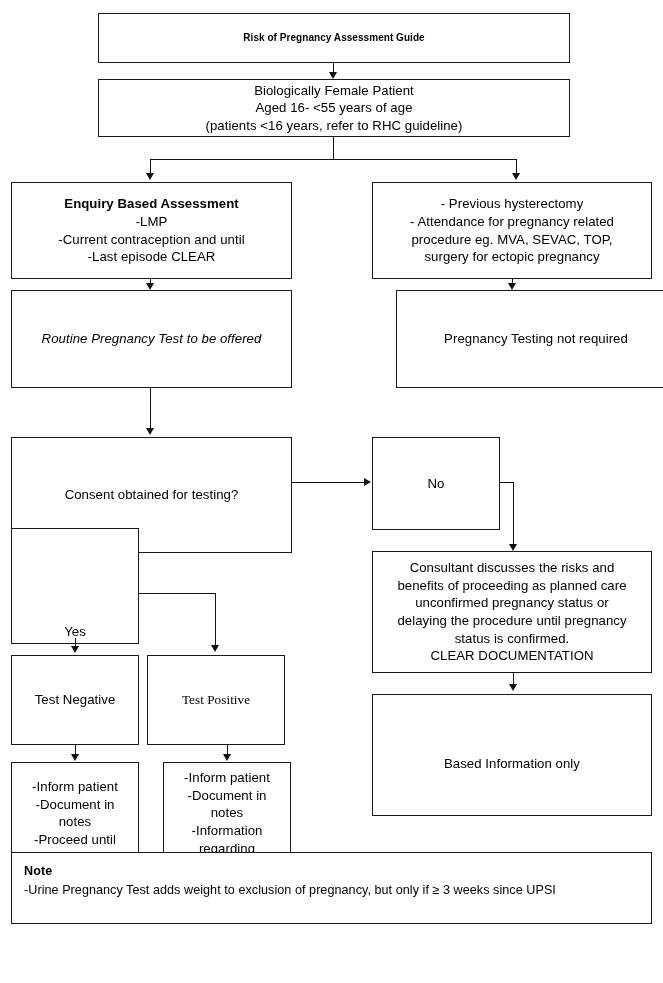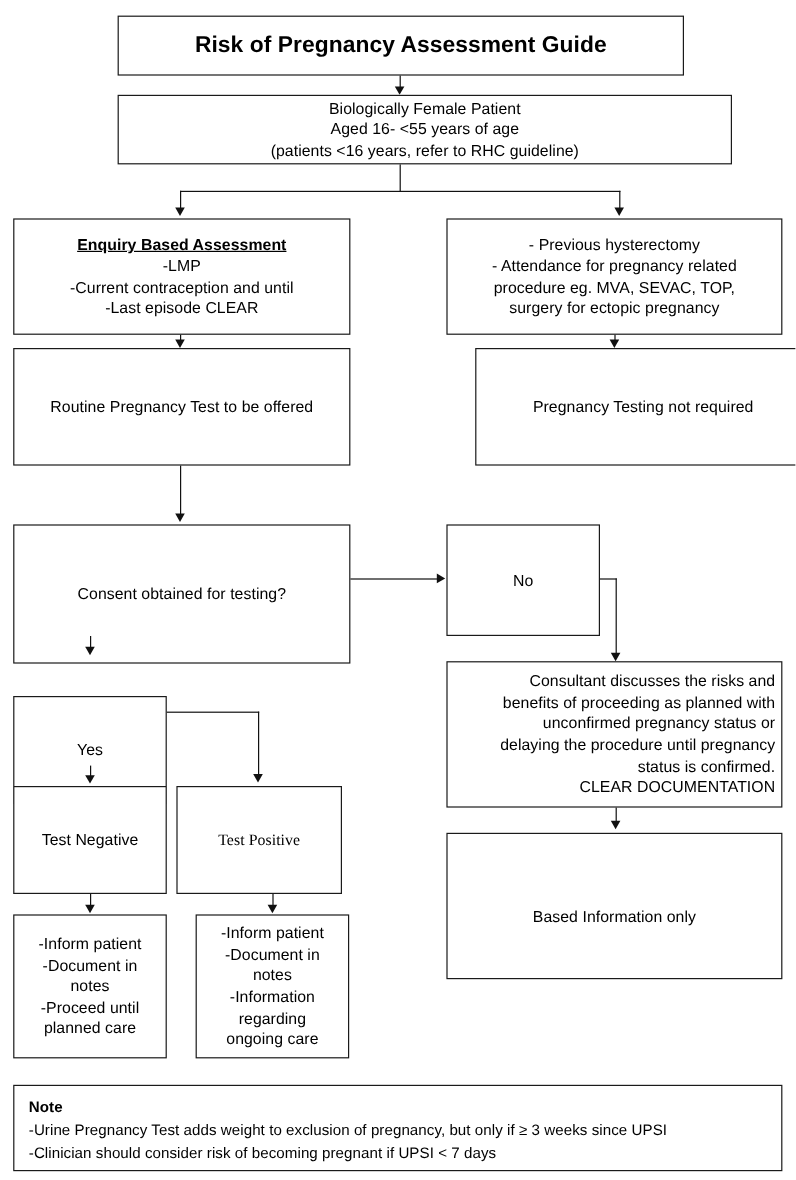--- a/index.html
+++ b/index.html
@@ -23,22 +23,22 @@
     display:flex;
     align-items:center;
     justify-content:center;
     text-align:center;
     font-size:13.2px;
     line-height:1.33;
     padding:2px 5px;
     letter-spacing:0.05px;
   }
   .box .inner{width:100%;}
-  .bold{font-weight:bold;text-decoration:underline;}
-  .title-box{font-weight:bold;font-size:19px;}
+  .bold{font-weight:bold;}
+  .title-box{font-weight:bold;font-size:10px;}
   .note-box{
     align-items:flex-start;
     justify-content:flex-start;
     text-align:left;
     padding:9px 12px;
     font-size:12.6px;
     line-height:1.52;
   }
   .note-box .note-title{font-weight:bold;display:block;}
   
@@ -64,21 +64,21 @@
 
 <div id="canvas">
 
   <div class="box title-box" style="left:98px; top:13px; width:472px; height:50px;">
     <span class="inner">Risk of Pregnancy Assessment Guide</span>
   </div>
 
   <div class="vline" style="left:333px; top:63px; height:11px;"></div>
   <div class="arrowdown" style="left:329px; top:72px;"></div>
 
-  <div class="box" style="left:98px; top:79px; width:512px; height:58px;">
+  <div class="box" style="left:98px; top:79px; width:472px; height:58px;">
     <span class="inner">
       <span>Biologically  Female Patient</span><br>
       <span>Aged 16- &lt;55 years of age</span><br>
       <span>(patients &lt;16 years, refer to RHC guideline)</span>
     </span>
   </div>
 
   <div class="vline" style="left:333px; top:137px; height:23px;"></div>
   <div class="hline" style="left:150px; top:159px; width:367px;"></div>
   <div class="vline" style="left:150px; top:159px; height:15px;"></div>
@@ -103,21 +103,21 @@
       <span>surgery for ectopic pregnancy</span>
     </span>
   </div>
 
   <div class="vline" style="left:150px; top:279px; height:5px;"></div>
   <div class="arrowdown" style="left:146px; top:283px;"></div>
 
   <div class="vline" style="left:512px; top:279px; height:5px;"></div>
   <div class="arrowdown" style="left:508px; top:283px;"></div>
 
-  <div class="box" style="left:11px; top:290px; width:281px; height:98px;">
+  <div class="box" style="left:11px; top:290px; width:281px; height:98px;font-style:italic;">
     <span class="inner">Routine Pregnancy Test to be offered</span>
   </div>
 
   <div class="box" style="left:372px; top:290px; width:280px; height:98px;margin-left:24px;">
     <span class="inner">Pregnancy Testing not required</span>
   </div>
 
   <div class="vline" style="left:150px; top:388px; height:41px;"></div>
   <div class="arrowdown" style="left:146px; top:428px;"></div>
 
@@ -132,28 +132,28 @@
     <span class="inner">No</span>
   </div>
 
   <div class="hline" style="left:500px; top:482px; width:14px;"></div>
   <div class="vline" style="left:513px; top:482px; height:63px;"></div>
   <div class="arrowdown" style="left:509px; top:544px;"></div>
 
   <div class="vline" style="left:75px; top:530px; height:10px;"></div>
   <div class="arrowdown" style="left:71px; top:539px;"></div>
 
-  <div class="box" style="left:11px; top:580px; width:128px; height:90px;">
+  <div class="box" style="left:11px; top:528px; width:128px; height:116px;align-items:flex-end;">
     <span class="inner">Yes</span>
   </div>
 
-  <div class="box" style="left:372px; top:551px; width:280px; height:122px;text-align:right;">
+  <div class="box" style="left:372px; top:551px; width:280px; height:122px;">
     <span class="inner">
       <span>Consultant discusses the risks and</span><br>
-      <span>benefits of proceeding as planned with</span><br>
+      <span>benefits of proceeding as planned care</span><br>
       <span>unconfirmed pregnancy status or</span><br>
       <span>delaying the procedure until  pregnancy</span><br>
       <span>status is confirmed.</span><br>
       <span>CLEAR DOCUMENTATION</span>
     </span>
   </div>
 
   <div class="hline" style="left:139px; top:593px; width:77px;"></div>
   <div class="vline" style="left:215px; top:593px; height:53px;"></div>
   <div class="arrowdown" style="left:211px; top:645px;"></div>
@@ -199,21 +199,20 @@
     <span class="inner">
       <span>-Inform patient</span><br>
       <span>-Document in</span><br>
       <span>notes</span><br>
       <span>-Information</span><br>
       <span>regarding</span><br>
       <span>ongoing  care</span>
     </span>
   </div>
 
-  <div class="box note-box" style="left:11px; top:904px; width:641px; height:72px;">
+  <div class="box note-box" style="left:11px; top:852px; width:641px; height:72px;">
     <span class="inner">
       <span class="note-title">Note</span>
       <span>-Urine Pregnancy Test adds weight to exclusion of pregnancy, but only if ≥ 3 weeks since UPSI</span><br>
-      <span>-Clinician should consider risk of becoming pregnant if UPSI &lt; 7 days</span>
     </span>
   </div>
 
 </div>
 
 </body></html>

